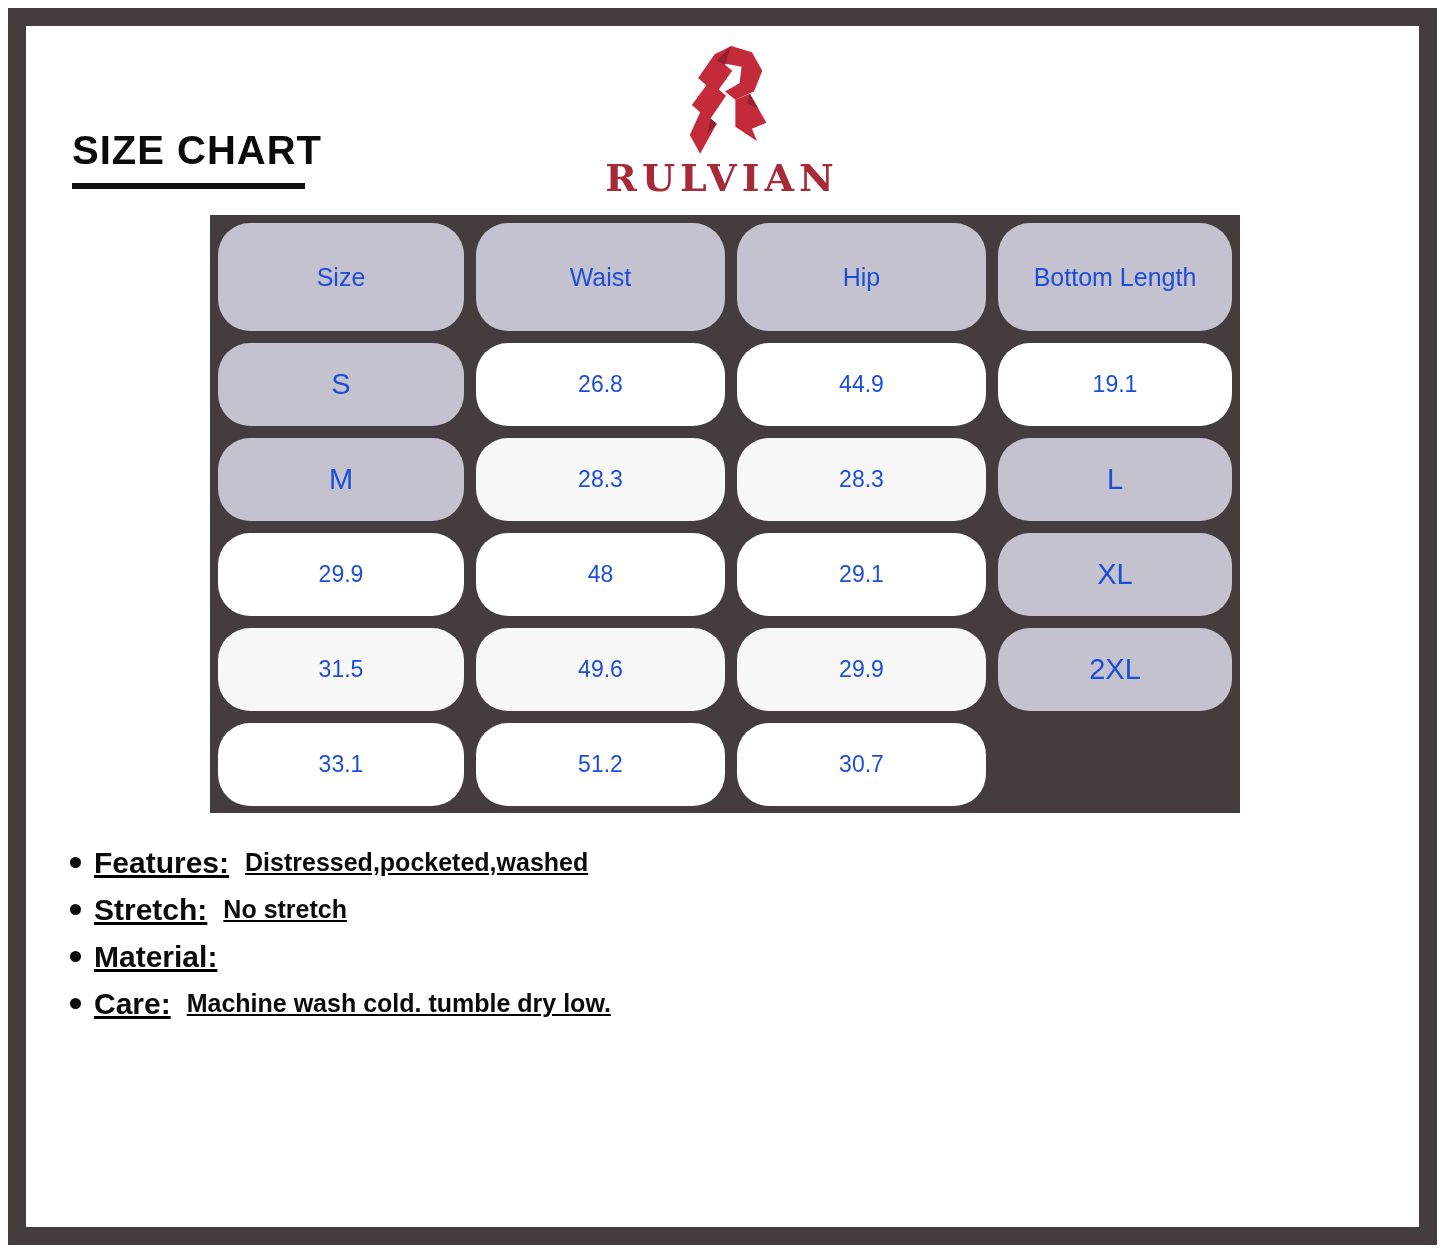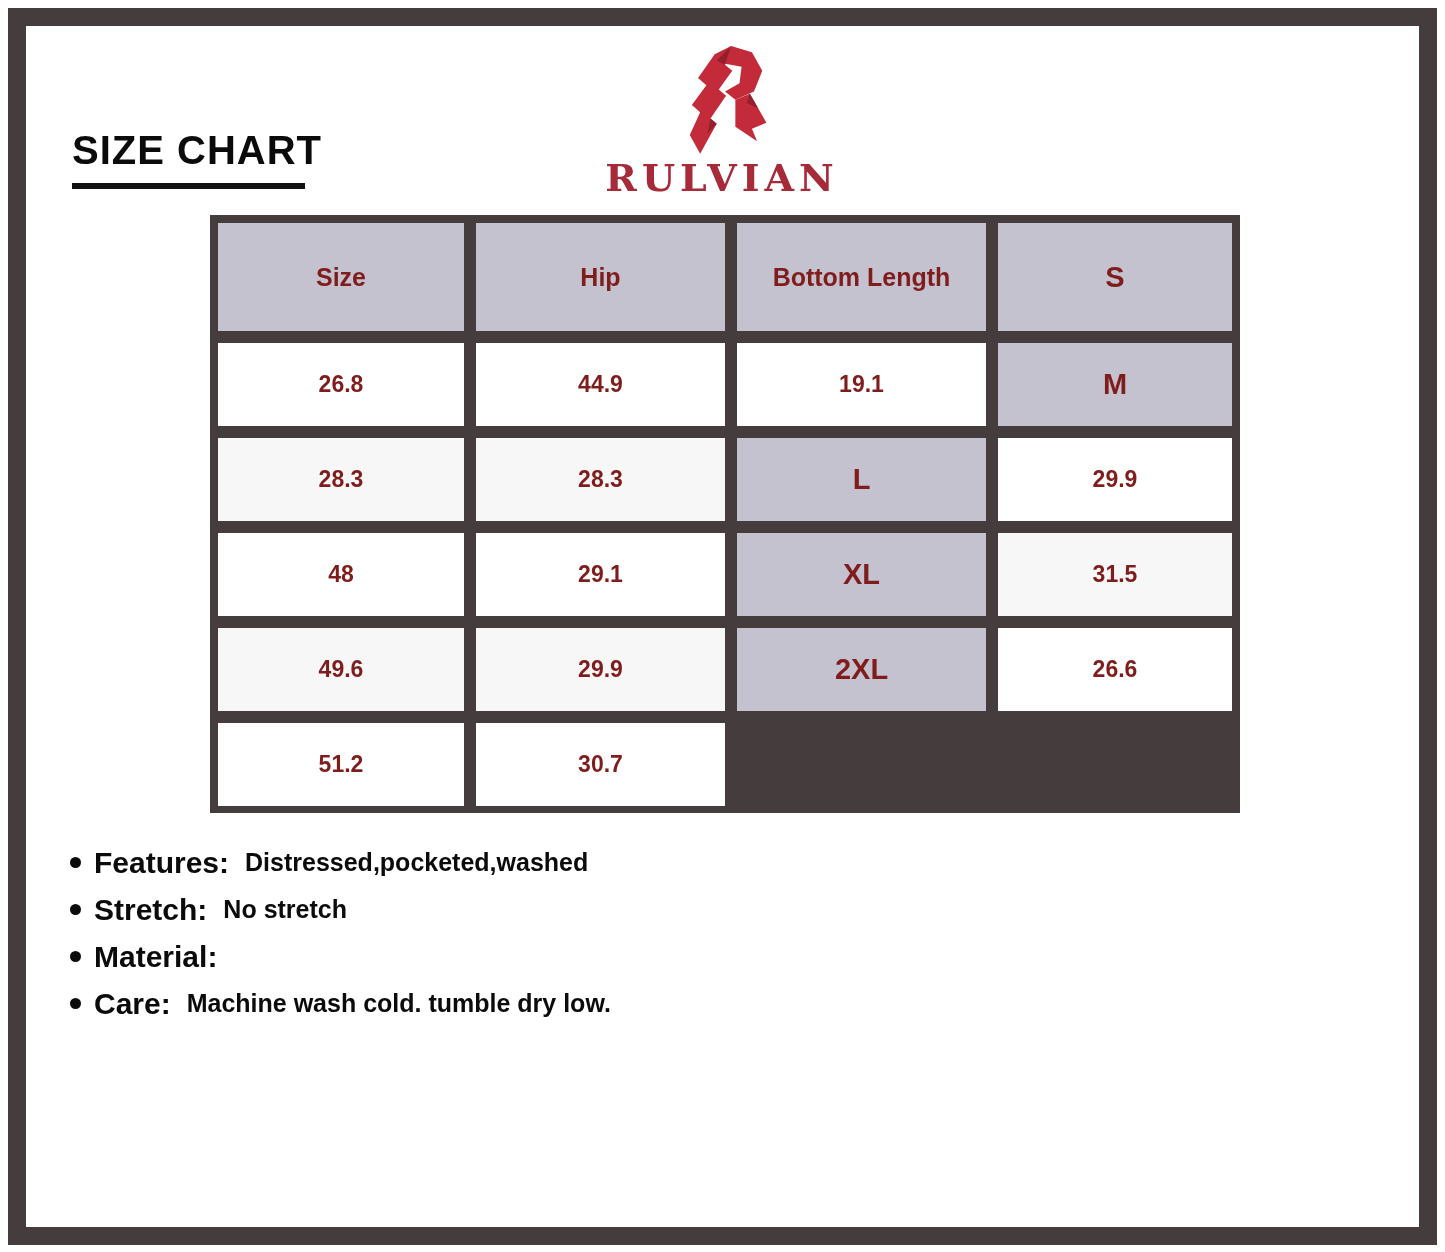--- a/index.html
+++ b/index.html
@@ -29,31 +29,31 @@
   .size-table{
     position:absolute;left:210px;top:215px;width:1030px;height:598px;
     background:#453D3D;box-sizing:border-box;padding:8px;
     display:grid;
     grid-template-columns:246px 249px 249px 234px;
     grid-template-rows:108px 83px 83px 83px 83px 83px;
     gap:12px;
   }
   .cell{
     display:flex;align-items:center;justify-content:center;
-    font-weight:bold;color:#7f1d1d;background:#ffffff;
+    font-weight:normal;color:#1d4ed8;background:#ffffff;border-radius:32px;
   }
   .cell.head{background:#C5C2D0;font-size:25px;}
   .cell.size{background:#C5C2D0;font-size:29px;}
   .cell.val{font-size:23px;}
   .cell.alt{background:#F7F7F7;}
   .details{
     position:absolute;left:70px;top:846px;list-style:none;margin:0;padding:0;
   }
   .details li{
-    display:flex;align-items:center;margin-bottom:14px;height:33px;white-space:nowrap;
+    display:flex;align-items:center;margin-bottom:14px;height:33px;white-space:nowrap;text-decoration:underline;
   }
   .bullet{
     width:11px;height:11px;border-radius:50%;background:#0b0b0b;
     margin-right:13px;flex:0 0 auto;
   }
   .dlabel{font-size:30px;font-weight:bold;color:#0b0b0b;margin-right:16px;}
   .dvalue{font-size:25px;font-weight:bold;color:#0b0b0b;}
 </style>
 </head>
 <body>
@@ -68,20 +68,21 @@
   <path fill="#C42B3A" d="M56,0 L76,6 L86,24 L78,44 L60,52 L50,44 L64,36 L66,20 L49,17 Z"></path>
   <path fill="#C42B3A" d="M60,52 L74,46 L90,74 L76,80 L81,92 L60,78 Z"></path>
   <path fill="#93202E" d="M56,0 L50,18 L42,14 Z"></path>
   <path fill="#93202E" d="M36,70 L42,75 L33,85 Z"></path>
   <path fill="#93202E" d="M74,46 L82,60 L71,55 Z"></path>
 </svg>
 <div class="wordmark">RULVIAN</div>
 
 <div class="size-table">
   <div class="cell head">Size</div>
+  <div class="cell head">Waist</div>
   <div class="cell head">Hip</div>
   <div class="cell head">Bottom Length</div>
 
   <div class="cell size">S</div>
   <div class="cell val">26.8</div>
   <div class="cell val">44.9</div>
   <div class="cell val">19.1</div>
 
   <div class="cell size">M</div>
   <div class="cell val alt">28.3</div>
@@ -91,21 +92,21 @@
   <div class="cell val">29.9</div>
   <div class="cell val">48</div>
   <div class="cell val">29.1</div>
 
   <div class="cell size">XL</div>
   <div class="cell val alt">31.5</div>
   <div class="cell val alt">49.6</div>
   <div class="cell val alt">29.9</div>
 
   <div class="cell size">2XL</div>
-  <div class="cell val">26.6</div>
+  <div class="cell val">33.1</div>
   <div class="cell val">51.2</div>
   <div class="cell val">30.7</div>
 </div>
 
 <ul class="details">
   <li>
     <span class="bullet"></span>
     <span class="dlabel">Features:</span>
     <span class="dvalue">Distressed,pocketed,washed</span>
   </li>

